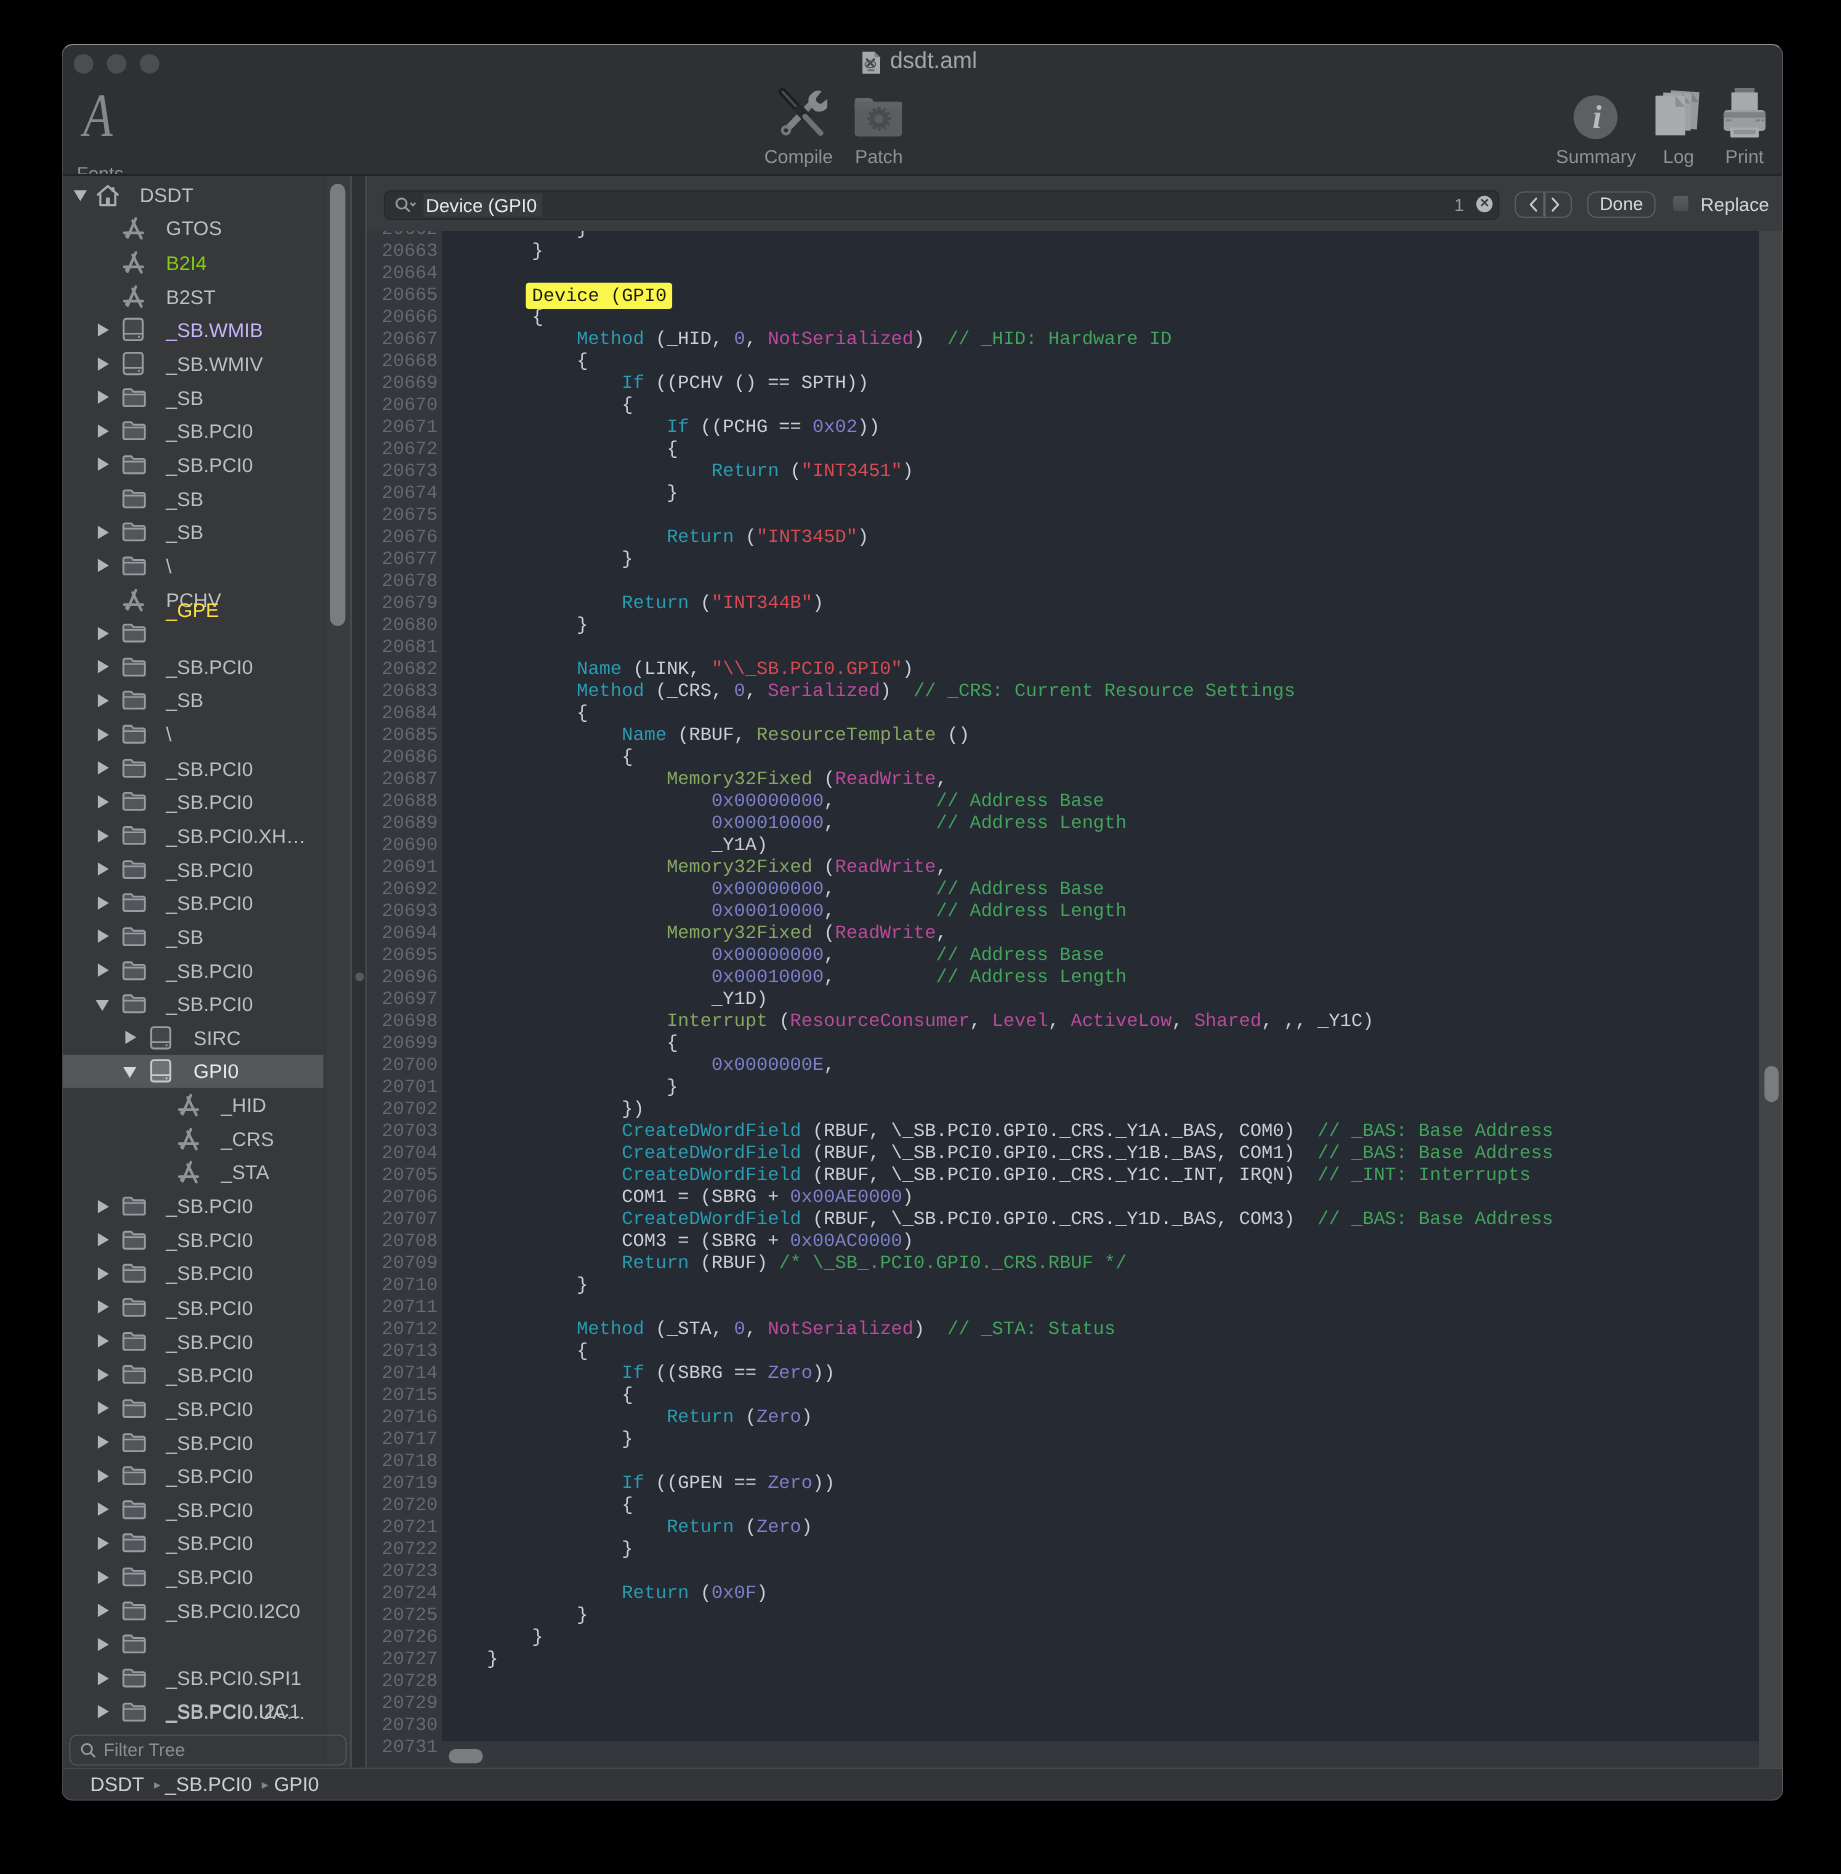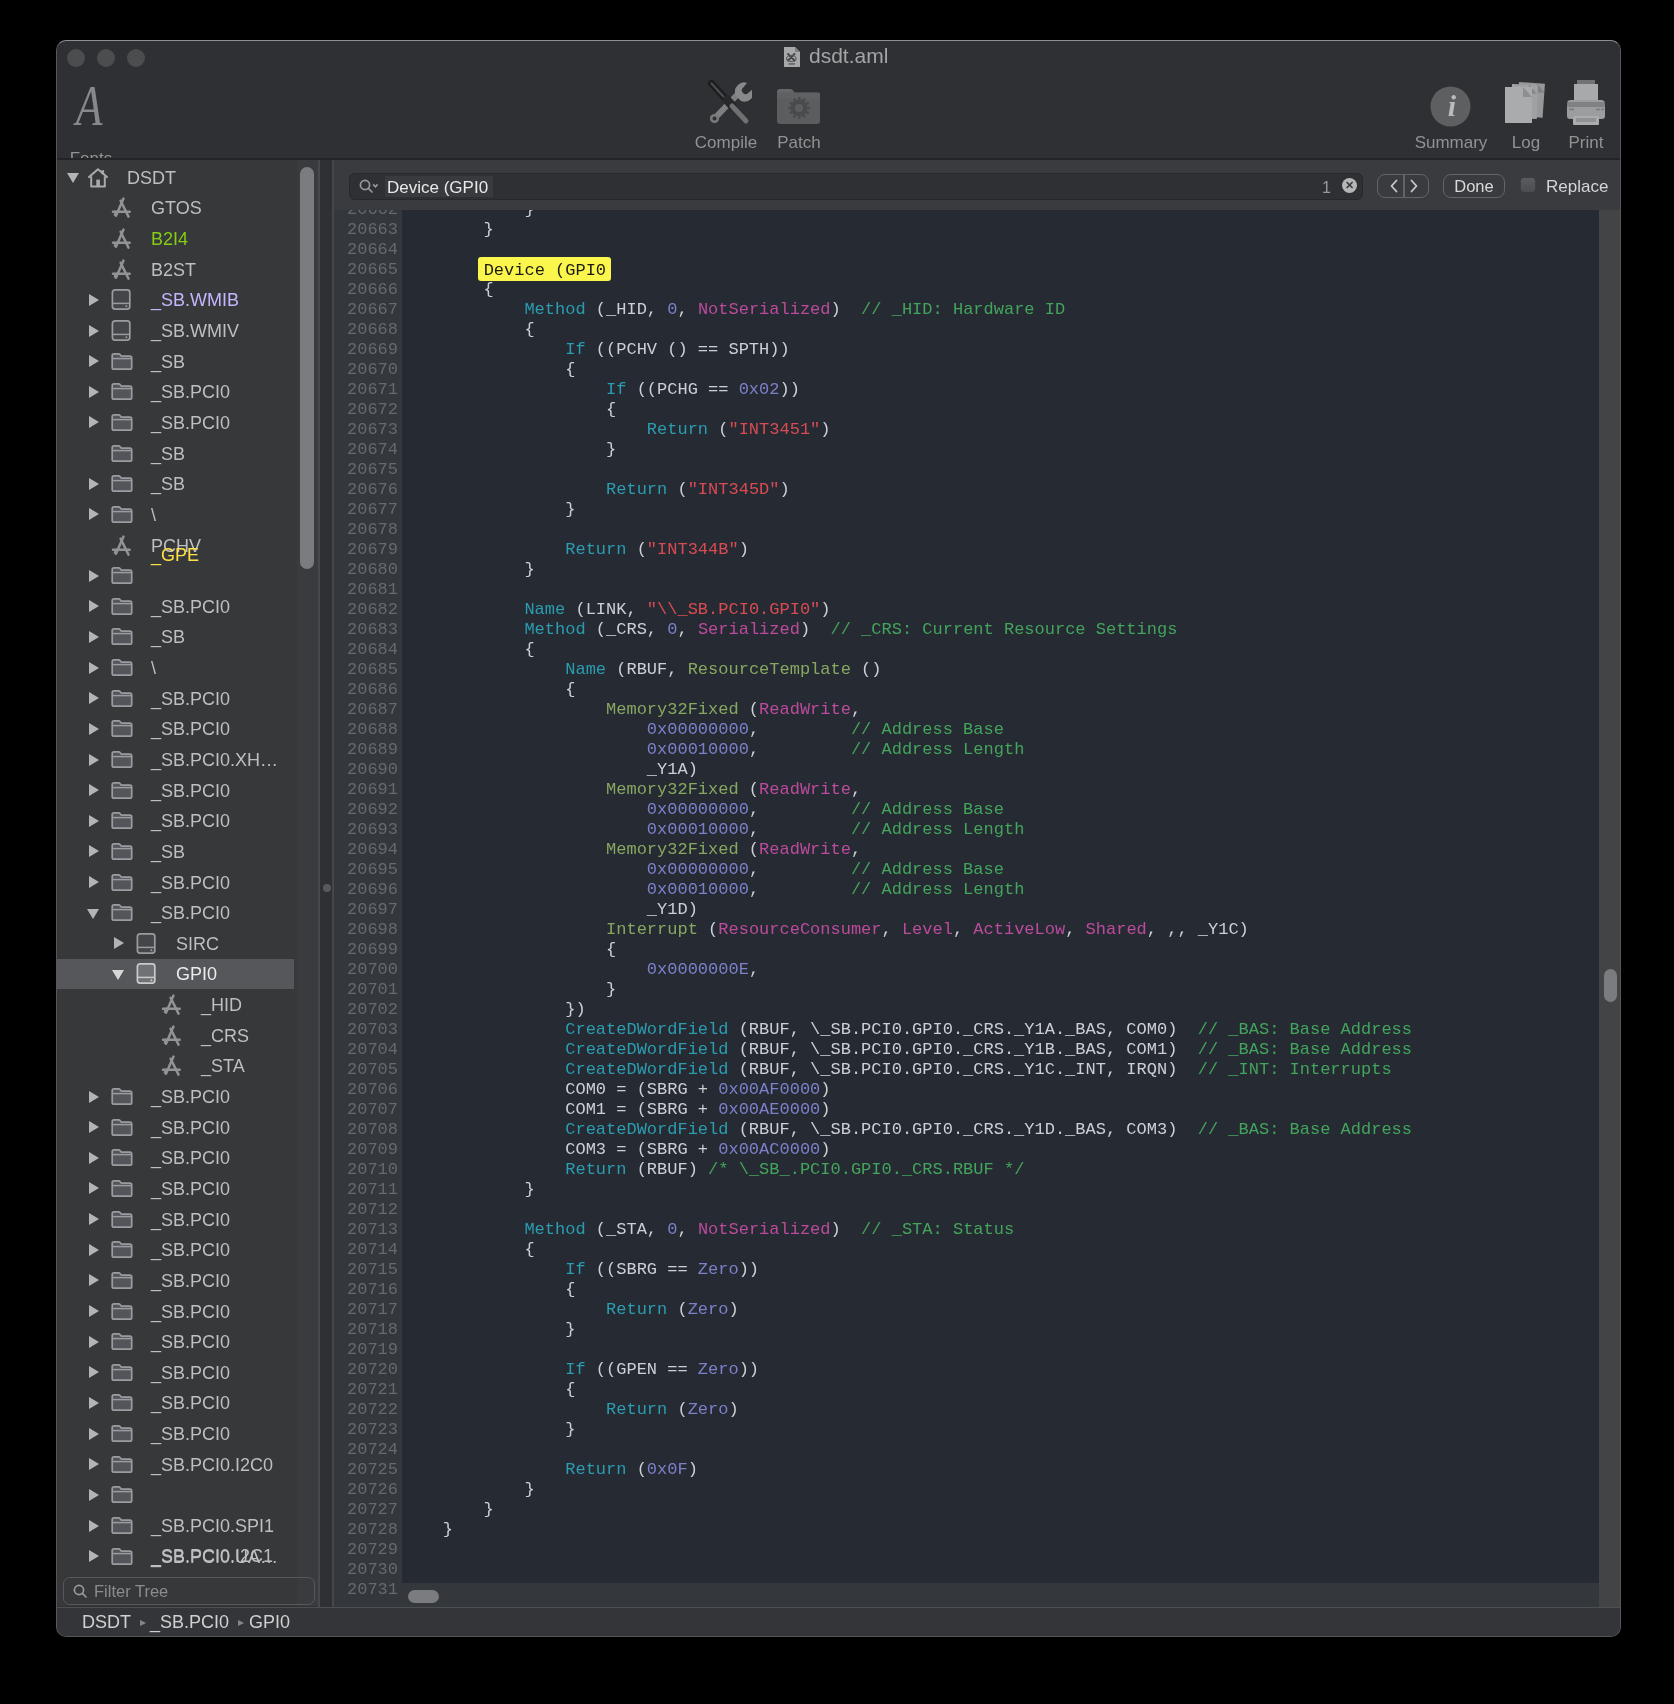--- a/index.html
+++ b/index.html
@@ -555,21 +555,20 @@
 <div class="cl">                        <span class="n">0x00010000</span>,         <span class="g">// Address Length</span></div>
 <div class="cl">                        _Y1D)</div>
 <div class="cl">                    <span class="m">Interrupt</span> (<span class="k">ResourceConsumer</span>, <span class="k">Level</span>, <span class="k">ActiveLow</span>, <span class="k">Shared</span>, ,, _Y1C)</div>
 <div class="cl">                    {</div>
 <div class="cl">                        <span class="n">0x0000000E</span>,</div>
 <div class="cl">                    }</div>
 <div class="cl">                })</div>
 <div class="cl">                <span class="t">CreateDWordField</span> (RBUF, \_SB.PCI0.GPI0._CRS._Y1A._BAS, COM0)  <span class="g">// _BAS: Base Address</span></div>
 <div class="cl">                <span class="t">CreateDWordField</span> (RBUF, \_SB.PCI0.GPI0._CRS._Y1B._BAS, COM1)  <span class="g">// _BAS: Base Address</span></div>
 <div class="cl">                <span class="t">CreateDWordField</span> (RBUF, \_SB.PCI0.GPI0._CRS._Y1C._INT, IRQN)  <span class="g">// _INT: Interrupts</span></div>
-<div class="cl">                COM0 = (SBRG + <span class="n">0x00AF0000</span>)</div>
 <div class="cl">                COM1 = (SBRG + <span class="n">0x00AE0000</span>)</div>
 <div class="cl">                <span class="t">CreateDWordField</span> (RBUF, \_SB.PCI0.GPI0._CRS._Y1D._BAS, COM3)  <span class="g">// _BAS: Base Address</span></div>
 <div class="cl">                COM3 = (SBRG + <span class="n">0x00AC0000</span>)</div>
 <div class="cl">                <span class="t">Return</span> (RBUF) <span class="g">/* \_SB_.PCI0.GPI0._CRS.RBUF */</span></div>
 <div class="cl">            }</div>
 <div class="cl"></div>
 <div class="cl">            <span class="t">Method</span> (_STA, <span class="n">0</span>, <span class="k">NotSerialized</span>)  <span class="g">// _STA: Status</span></div>
 <div class="cl">            {</div>
 <div class="cl">                <span class="t">If</span> ((SBRG == <span class="n">Zero</span>))</div>
 <div class="cl">                {</div>

